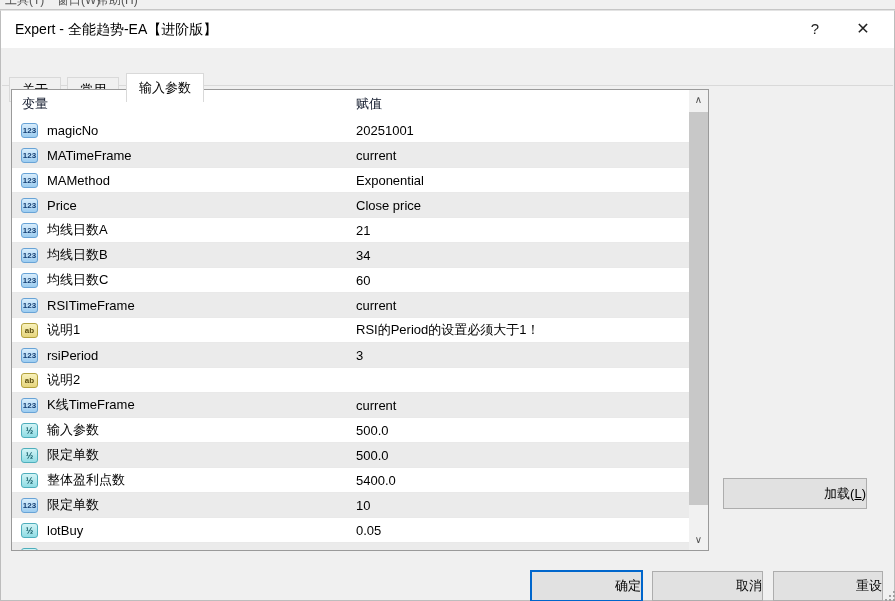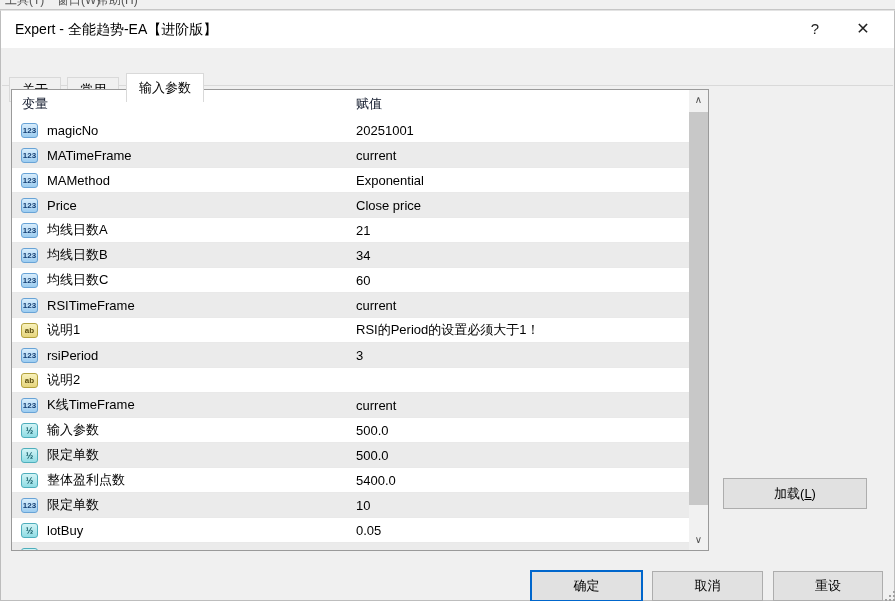--- a/index.html
+++ b/index.html
@@ -52,21 +52,21 @@
   
   .scrollbar { position:absolute; top:0; right:0; width:19px; height:460px; background:#f1f1f1; }
   .scroll-btn { position:absolute; left:0; width:19px; height:20px; background:#f1f1f1;
                 color:#505050; font-size:10px; text-align:center; line-height:20px; }
   .scroll-up { top:0; }
   .scroll-down { bottom:0; }
   .scroll-thumb { position:absolute; left:0; top:22px; width:19px; height:393px; background:#c8c8c8; }
 
   
   .btn { position:absolute; background:#e1e1e1; border:1px solid #adadad; font-size:13px;
-         color:#000; text-align:center; font-family:inherit; cursor:default; }
+         color:#000; text-align:right; font-family:inherit; cursor:default; }
   .load-btn { left:722px; top:467px; width:144px; height:31px; }
   .save-btn { left:722px; top:516px; width:144px; height:32px; }
   .ok-btn   { left:529px; top:559px; width:113px; height:32px; border:2px solid #0066cc; }
   .cancel-btn { left:651px; top:560px; width:111px; height:30px; }
   .reset-btn  { left:772px; top:560px; width:110px; height:30px; }
   .btn u { text-decoration:underline; }
 
   .resize-grip { position:absolute; right:3px; bottom:3px; width:2px; height:2px; background:#a0a0a0;
                  box-shadow: -4px 4px 0 #a0a0a0, 0 4px 0 #a0a0a0, 4px 4px 0 #a0a0a0,
                              4px 0 0 #a0a0a0, 4px -4px 0 #a0a0a0, 0 0 0 #a0a0a0; }

